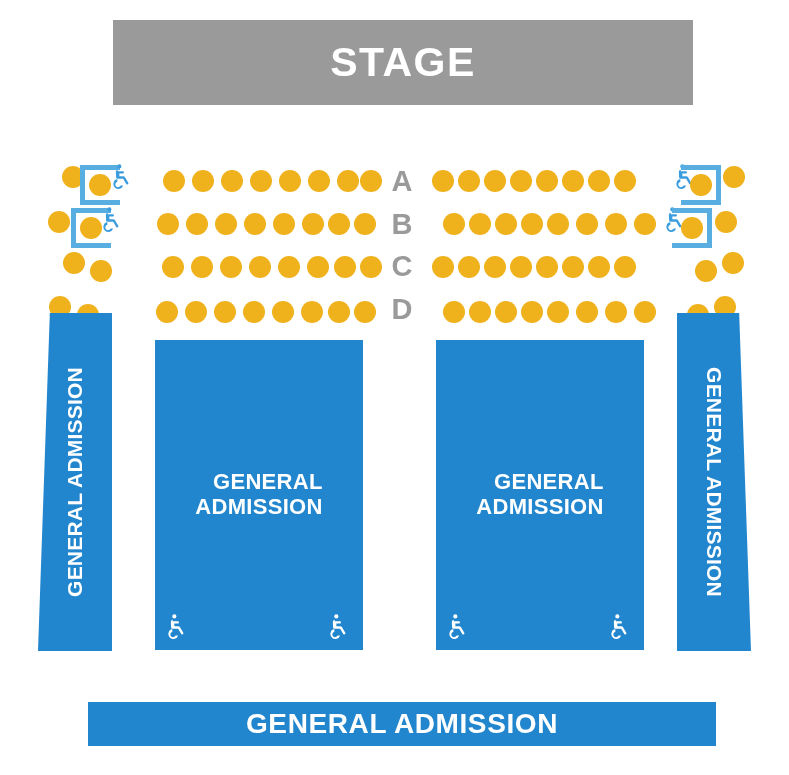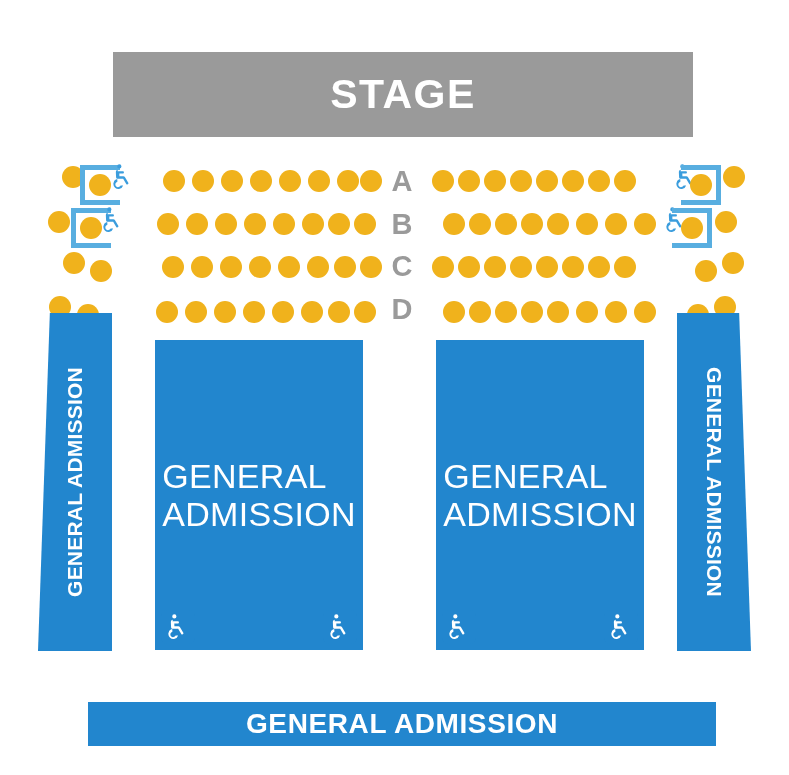--- a/index.html
+++ b/index.html
@@ -24,21 +24,20 @@
   .stage {
     position: absolute;
     left: 113px;
     top: 20px;
     width: 580px;
     height: 85px;
     background: #9a9a9a;
     display: flex;
     align-items: center;
     justify-content: center;
-    margin-top: 32px;
   }
   .stage-label {
     color: #ffffff;
     font-size: 41px;
     font-weight: bold;
     letter-spacing: 1.5px;
   }
 
   
   .seat {
@@ -83,24 +82,24 @@
   
   .ga-block {
     position: absolute;
     background: #2286ce;
     display: flex;
     align-items: center;
     justify-content: center;
   }
   .ga-block-label {
     color: #ffffff;
-    font-size: 34px;
-    font-weight: normal;
+    font-size: 22px;
+    font-weight: bold;
     line-height: 1.12;
-    text-align: left;
+    text-align: right;
     letter-spacing: 0.3px;
   }
 
   
   .ga-acc-badge {
     position: absolute;
     width: 34px;
     height: 34px;
     background: #2286ce;
     border-radius: 6px;

